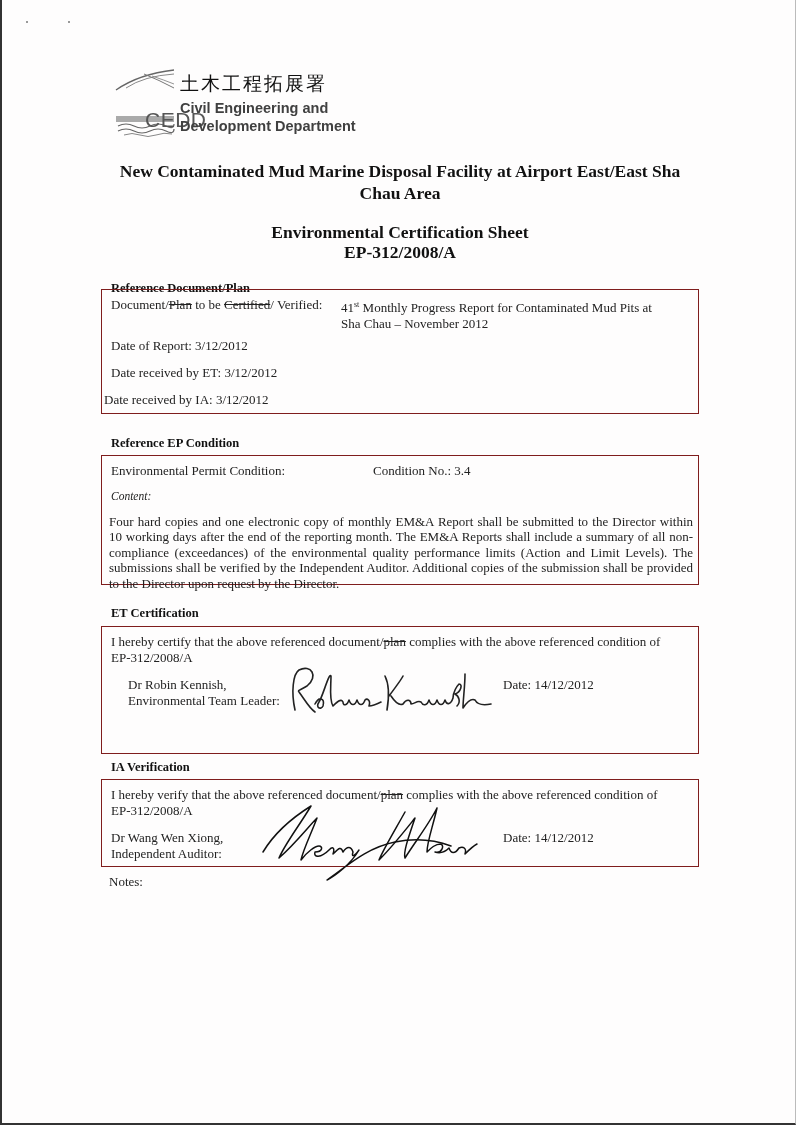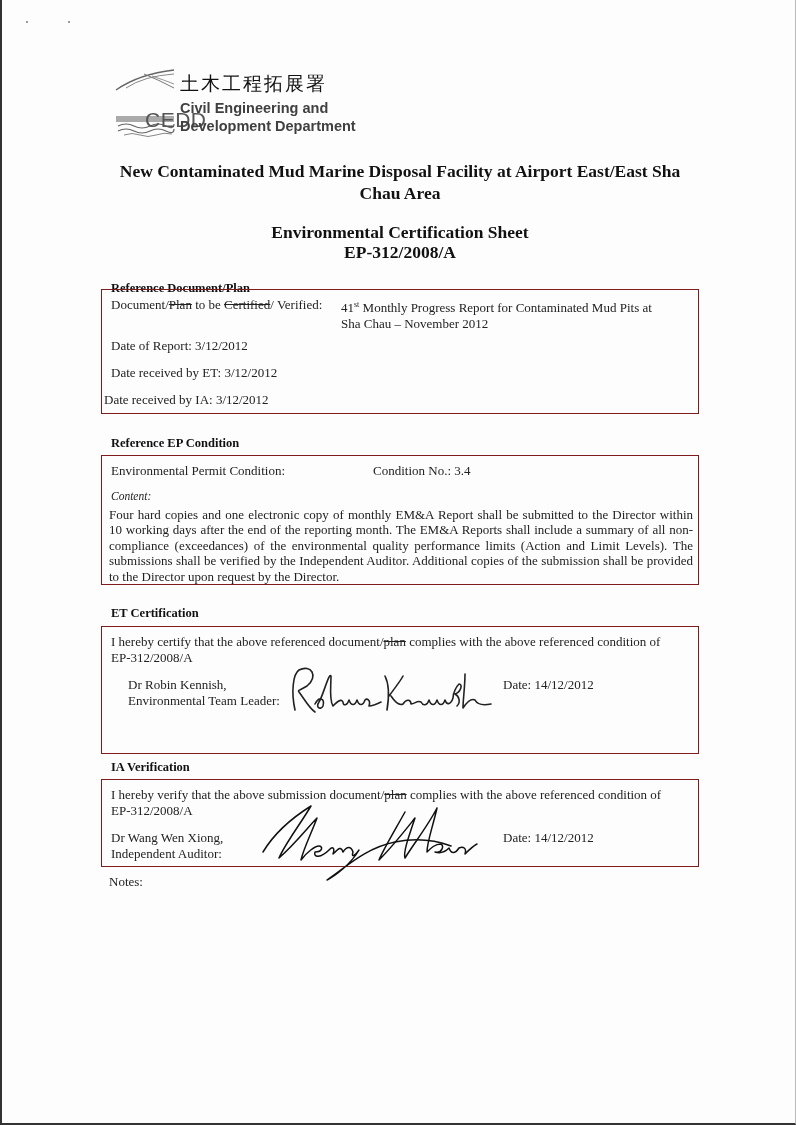--- a/index.html
+++ b/index.html
@@ -27,21 +27,21 @@
   .title { position: absolute; left: 100px; width: 600px; text-align: center; font-weight: bold; color: #111; }
   .t1 { top: 160px; font-size: 17.5px; line-height: 22px; }
   .t2 { top: 222px; font-size: 17.5px; line-height: 20px; }
 
   .sec-label { position: absolute; left: 111px; font-size: 12.5px; font-weight: bold; color: #111; }
   .box {
     position: absolute; left: 101px; width: 598px; border: 1px solid #7f1d1d; box-sizing: border-box;
   }
   .txt { position: absolute; font-size: 13px; line-height: 15.5px; color: #222; white-space: nowrap; }
   .strike { text-decoration: line-through; }
-  .para { position: absolute; left: 7px; right: 5px; font-size: 13px; line-height: 15.4px; text-align: justify; white-space: normal; }
+  .para { position: absolute; left: 7px; right: 5px; font-size: 13px; line-height: 15.4px; text-align: justify; white-space: normal; margin-top: 7px; }
   .italic { font-style: italic; font-size: 11.5px; }
   sup { font-size: 8px; }
   .sig { position: absolute; }
 </style>
 </head>
 <body>
 
 <div class="frame"></div>
 <div class="dot" style="left:26px;top:21px;"></div>
 <div class="dot" style="left:68px;top:21px;"></div>
@@ -110,21 +110,21 @@
   <g stroke="#222" stroke-width="1.6" fill="none" stroke-linecap="round" stroke-linejoin="round">
     <path d="M10 48 C 6 30, 8 12, 14 8 C 26 2, 34 14, 22 24 C 16 28, 12 28, 14 30 C 20 38, 24 46, 30 50"></path>
     <path d="M30 42 C 34 34, 40 36, 38 44 C 36 48, 30 46, 34 40 C 38 34, 44 10, 46 14 C 46 24, 44 38, 48 44 C 52 40, 56 36, 58 40 C 58 44, 62 44, 64 38 C 66 44, 70 44, 72 38 C 74 44, 78 44, 80 38 C 82 36, 86 38, 84 44 C 88 44, 92 42, 96 40"></path>
     <path d="M102 48 C 104 36, 104 22, 100 14 M 104 34 C 110 26, 116 18, 118 14 M 106 34 C 110 40, 114 44, 118 42 C 122 36, 126 38, 126 42 C 130 42, 132 38, 136 40 C 138 44, 142 44, 144 38 C 146 44, 150 44, 152 38 C 154 44, 158 44, 160 38 C 162 44, 166 42, 168 36 C 168 30, 172 24, 174 22 C 178 22, 176 30, 170 32 C 174 34, 176 40, 172 44 M 180 12 C 180 24, 178 38, 178 46 C 182 40, 186 36, 190 38 C 192 42, 196 44, 206 42"></path>
   </g>
 </svg>
 
 <div class="sec-label" style="top:760px;">IA Verification</div>
 <div class="box" style="top:779px;height:88px;">
   <div class="txt" style="left:9px;top:7px;">
-    <div><span>I hereby verify that the above submission document/</span><span class="strike">plan</span><span> complies with the above referenced condition of</span></div>
+    <div><span>I hereby verify that the above referenced document/</span><span class="strike">plan</span><span> complies with the above referenced condition of</span></div>
     <div>EP-312/2008/A</div>
   </div>
   <div class="txt" style="left:9px;top:50px;">
     <div>Dr Wang Wen Xiong,</div>
     <div>Independent Auditor:</div>
   </div>
   <div class="txt" style="left:401px;top:50px;">Date: 14/12/2012</div>
 </div>
 <svg class="sig" style="left:255px;top:802px;" width="240" height="80" viewBox="0 0 240 80">
   <g stroke="#111" stroke-width="1.5" fill="none" stroke-linecap="round" stroke-linejoin="round">

